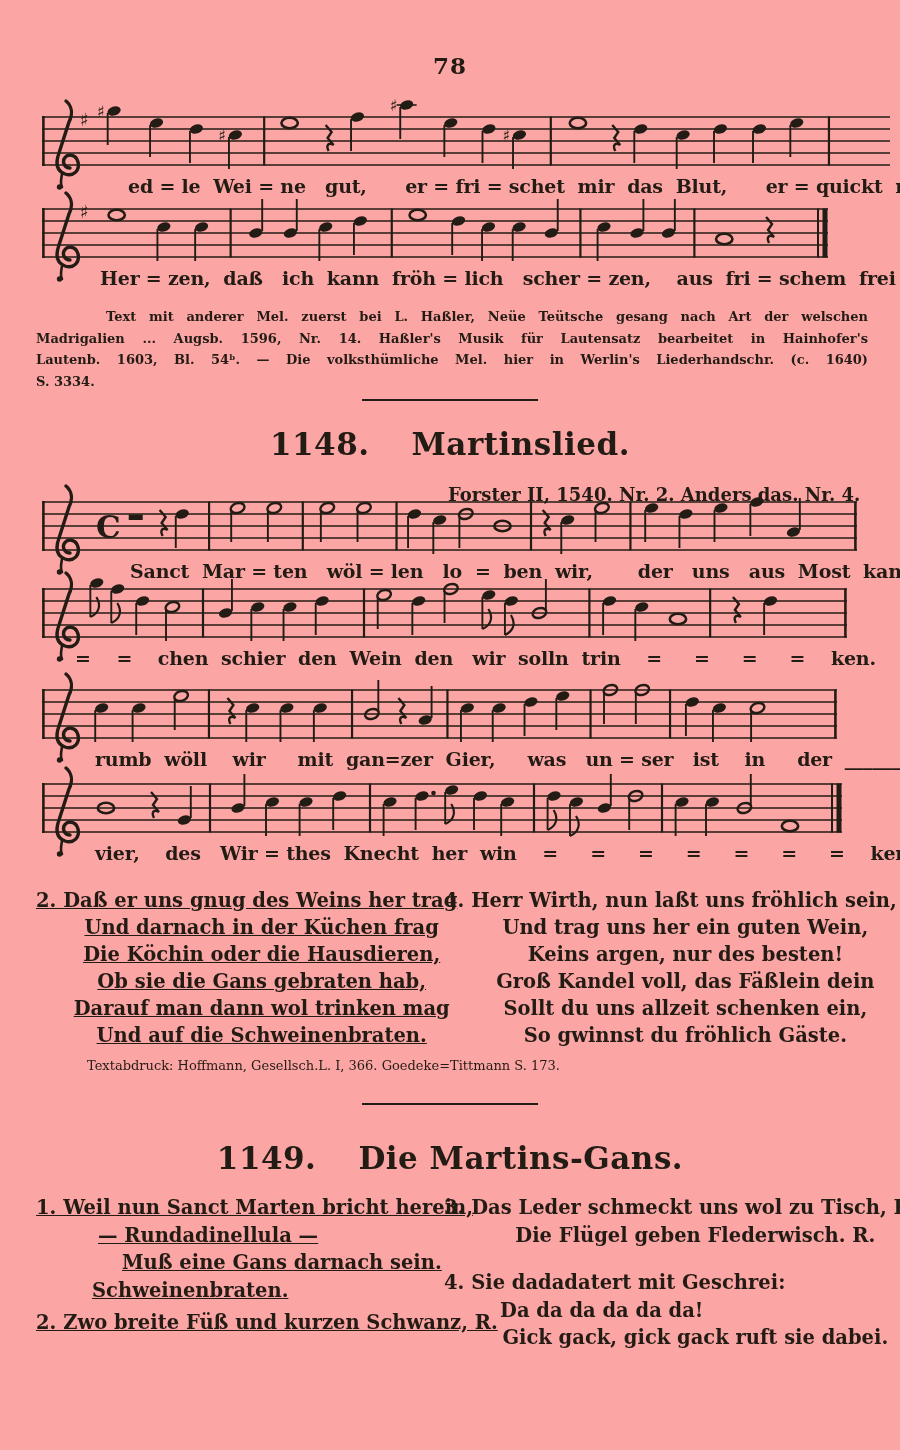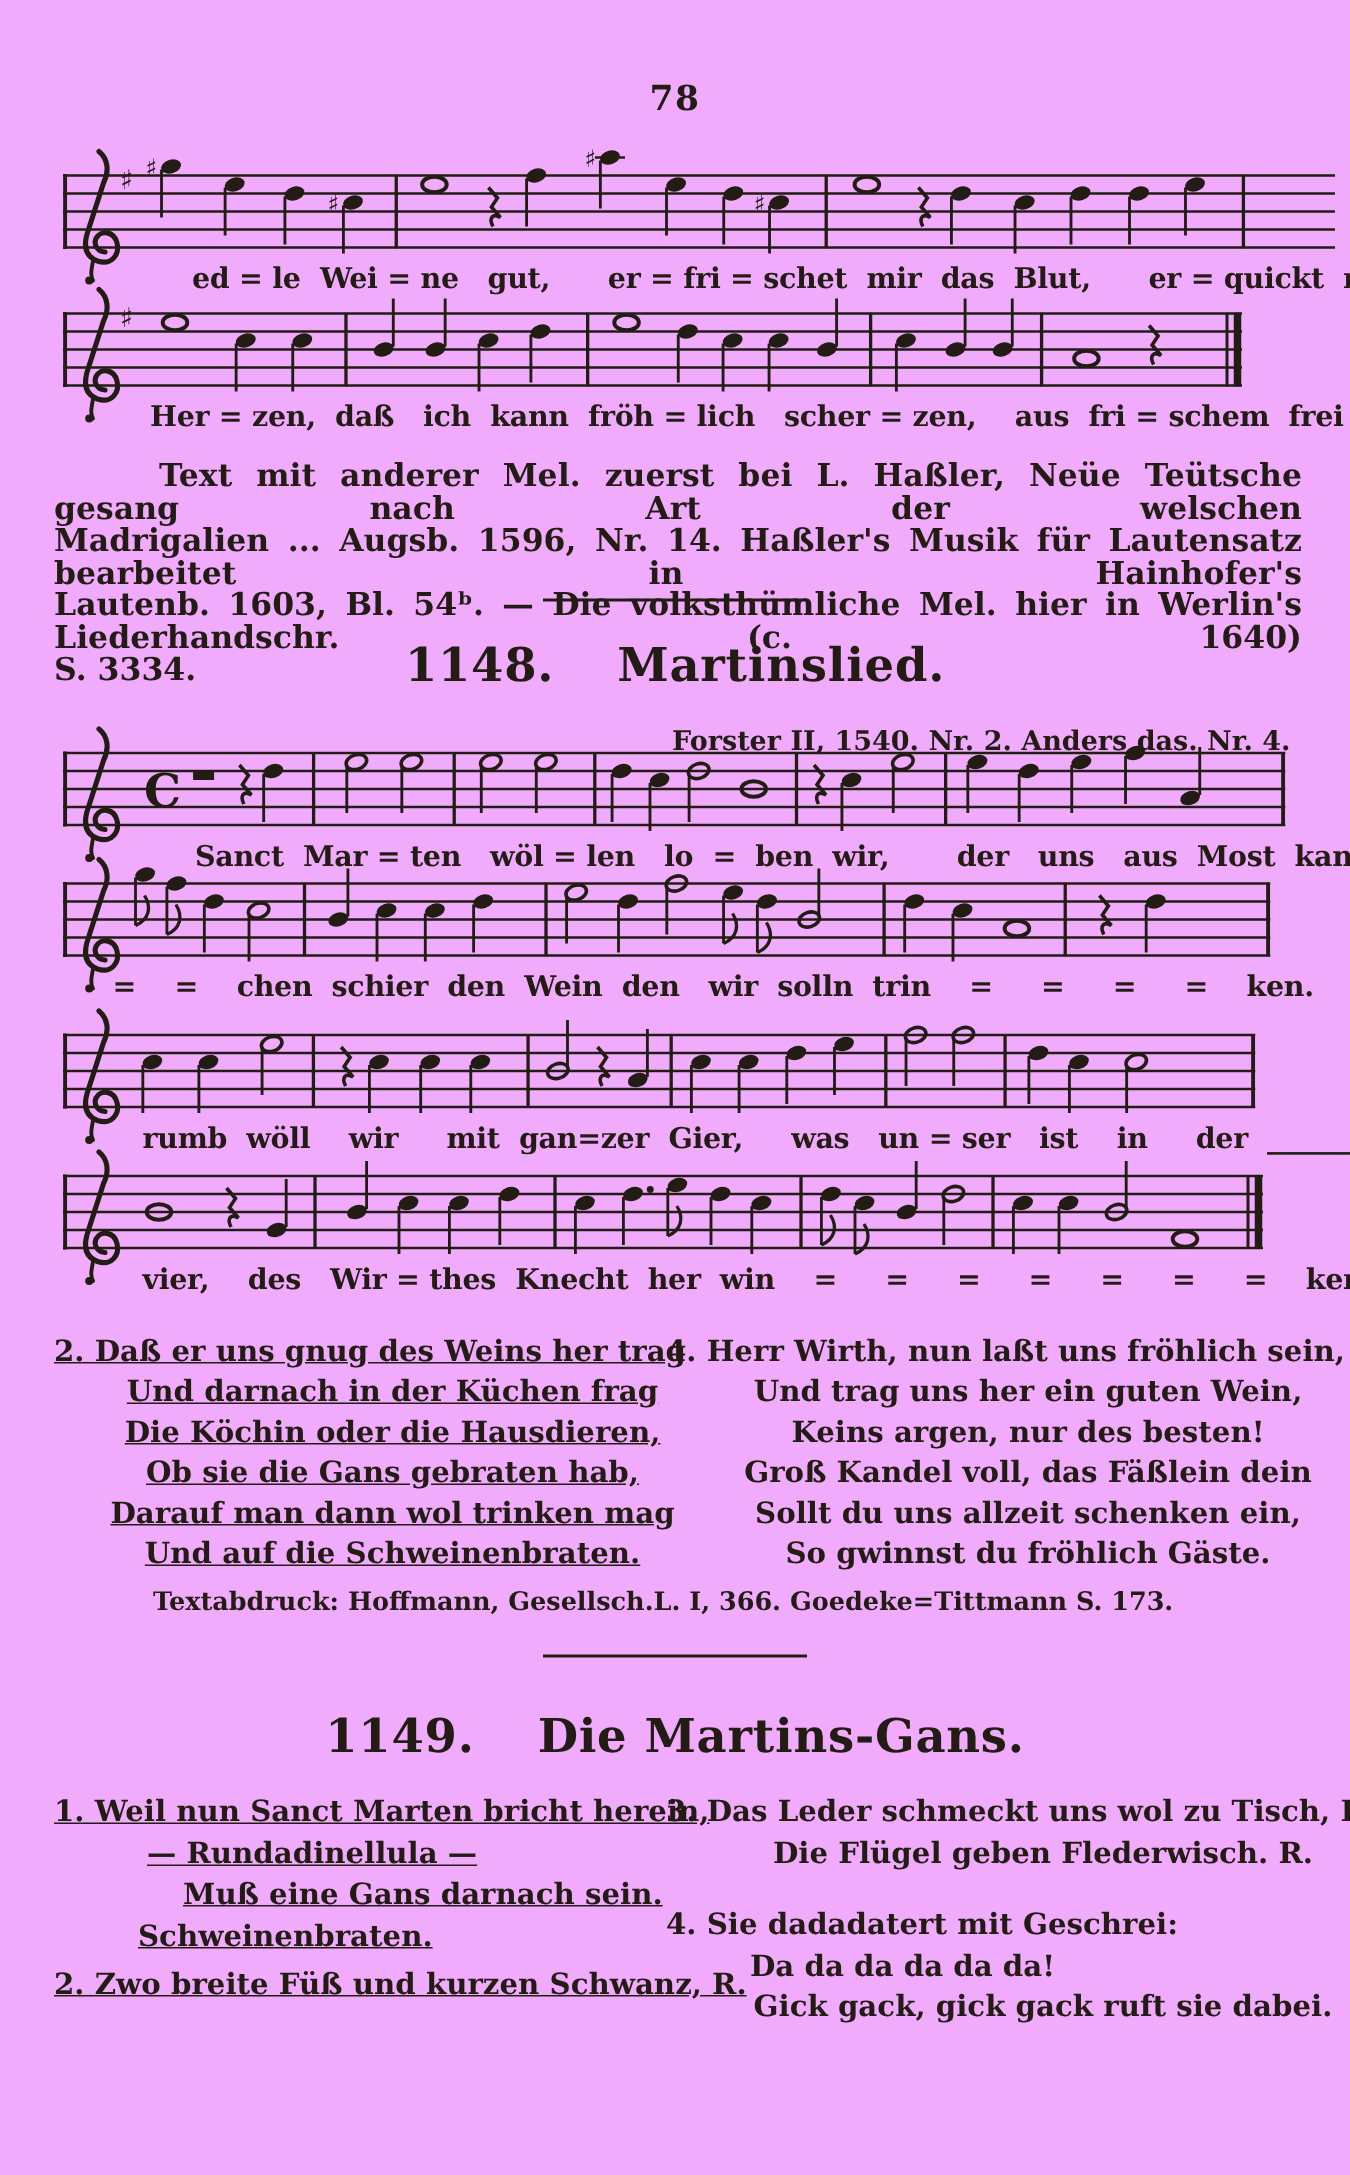--- a/index.html
+++ b/index.html
@@ -1,25 +1,25 @@
 <!DOCTYPE html>
 <html><head>
 <meta charset="utf-8">
 <style>
   html,body{margin:0;padding:0;background:#e8e8e6;}
-  .page{position:relative;width:900px;height:1450px;background:#f0abfc;
+  .page{position:relative;width:900px;height:1450px;background:#fca5a5;
         font-family:"DejaVu Serif",serif;color:#231c14;overflow:hidden;margin:0 auto;}
   .pageno{position:absolute;top:52px;left:0;width:900px;text-align:center;
           font-size:23px;font-weight:700;letter-spacing:1px;}
   #music-root{position:absolute;left:0;top:0;width:900px;height:1450px;}
   .staff{position:absolute;}
   .staff svg{display:block;}
   .staff-lyrics{position:absolute;white-space:pre;font-size:19px;font-weight:700;
                 letter-spacing:-0.2px;}
-  .srcnote{position:absolute;top:306px;left:36px;width:832px;font-size:21px;
+  .srcnote{position:absolute;top:306px;left:36px;width:832px;font-size:13px;
            font-weight:700;line-height:21.5px;}
   .srcnote .jl{text-align:justify;text-align-last:justify;}
   .srcnote .first{text-indent:70px;}
   .divider{position:absolute;left:362px;width:176px;border-top:2.5px solid #231c14;}
   .d1{top:399px;}
   .d2{top:1103px;}
   .title{position:absolute;left:0;width:900px;text-align:center;font-size:31px;
          font-weight:700;letter-spacing:0.5px;}
   .t1148{top:426px;}
   .t1149{top:1140px;}
@@ -30,21 +30,21 @@
   .v1148{top:887px;}
   .v1149{top:1194px;line-height:27.5px;}
   .vcol{position:absolute;top:0;white-space:nowrap;}
   .vcol.left{left:36px;text-decoration:underline;}
   .vcol.right{left:444px;}
   .vl{padding-left:30px;text-align:center;}
   .vc1{padding-left:62px;}
   .vc2{padding-left:56px;}
   .vgap{margin-top:5px;}
   .vgap-big{margin-top:20px;}
-  .textabdruck{position:absolute;top:1058px;left:102px;font-size:17px;font-weight:700;}
+  .textabdruck{position:absolute;top:1058px;left:87px;font-size:13px;font-weight:400;}
 </style>
 </head>
 <body>
 
 <div class="page">
 
   <div class="pageno">78</div>
 
   <div id="music-root">
       <div class="staff" style="left: 42px; top: 95px; width: 848px;">

